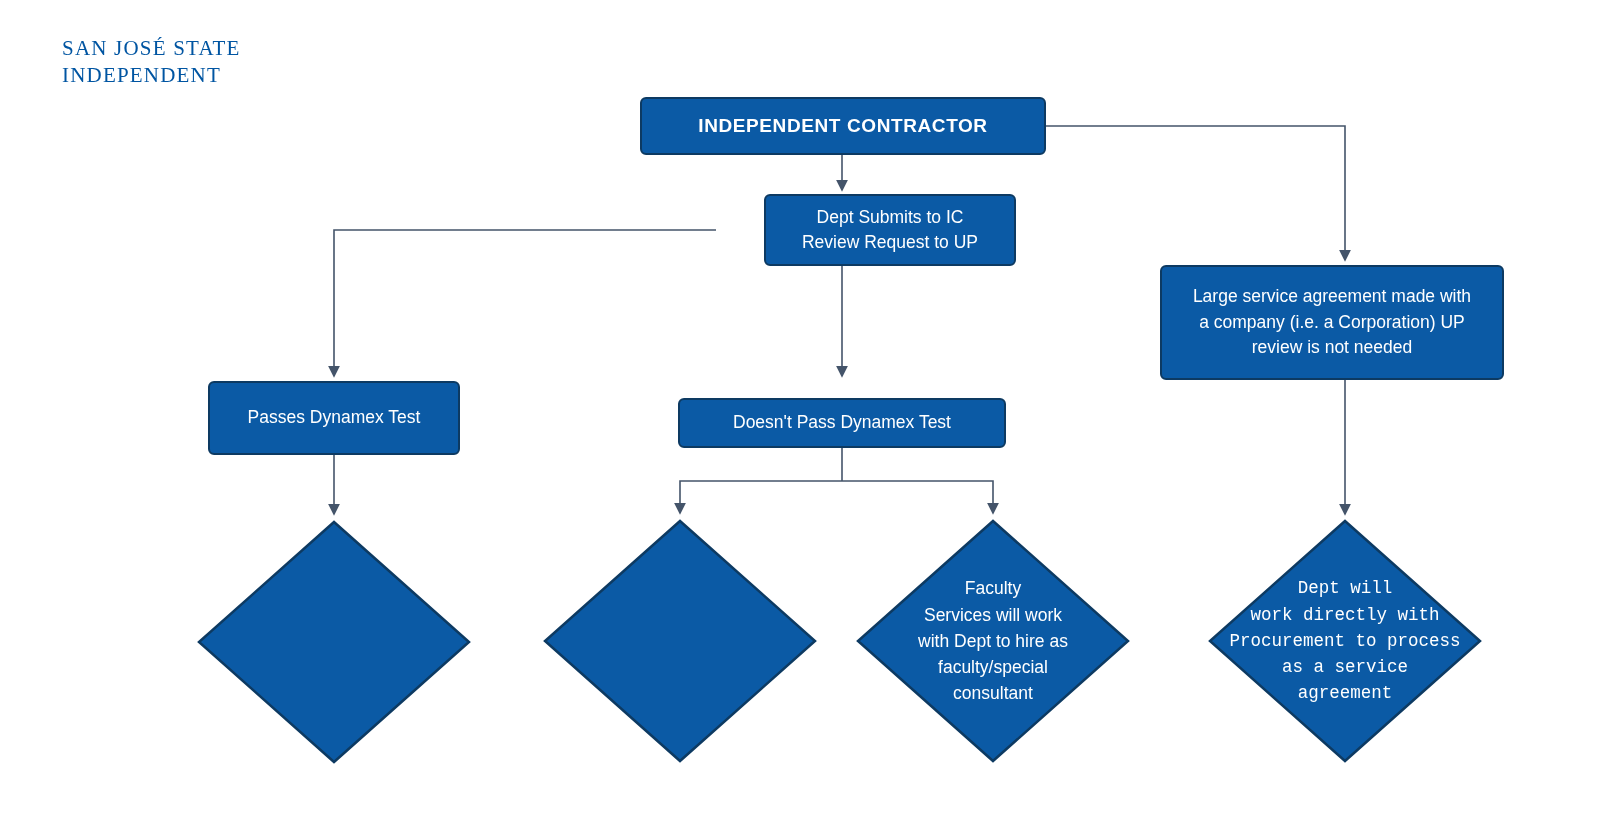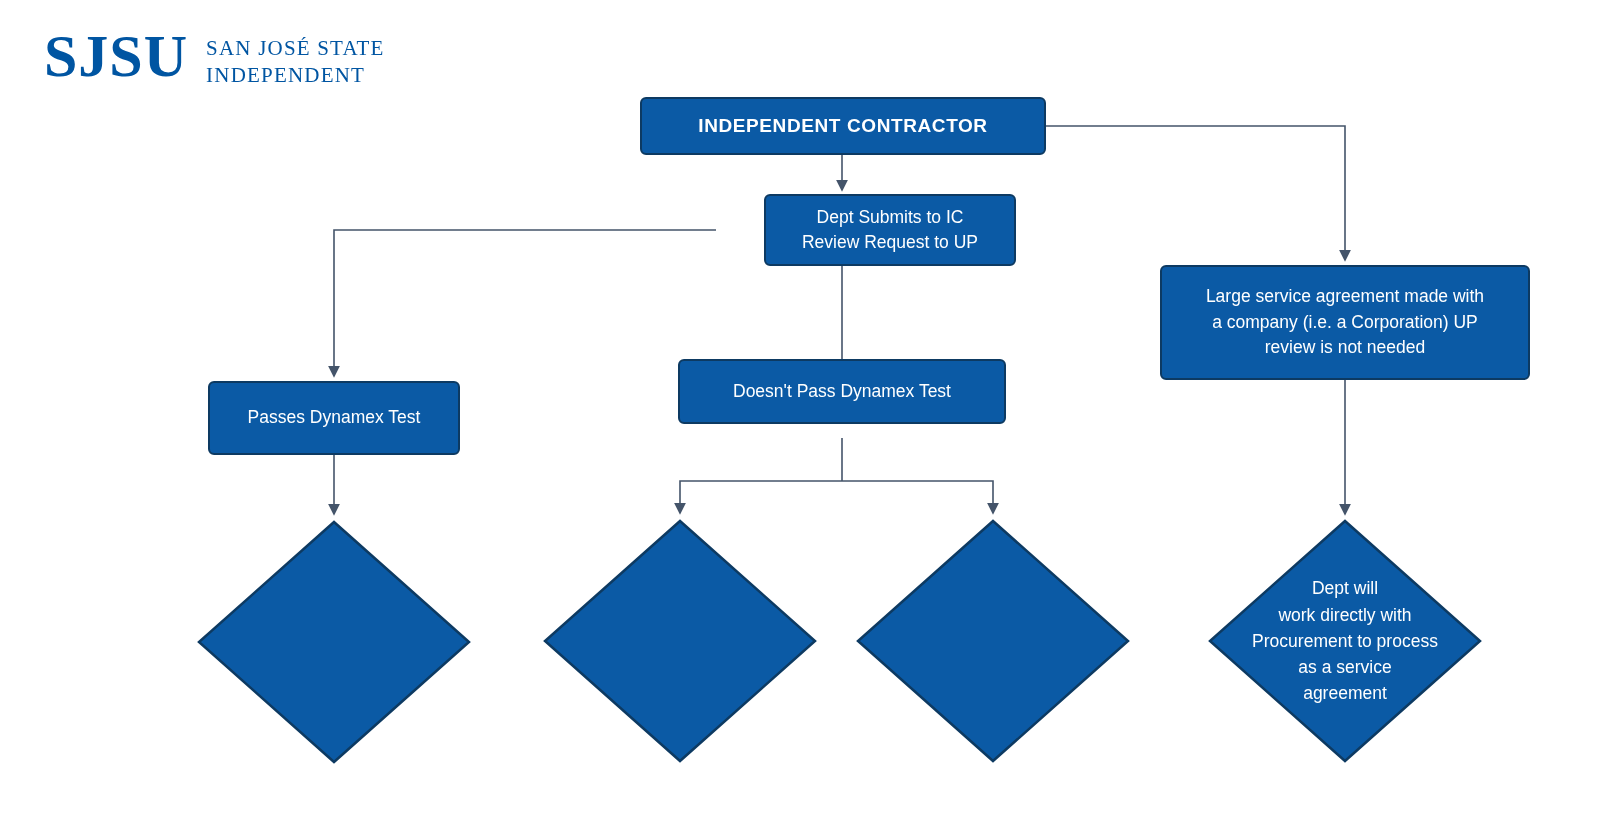--- a/index.html
+++ b/index.html
@@ -88,42 +88,46 @@
     <path class="edge" marker-end="url(#arrow)" d="M842,481 L993,481 L993,513"></path>
     <path class="edge" marker-end="url(#arrow)" d="M1345,380 L1345,514"></path>
 
     <polygon class="diamond" points="334,522 469,642 334,762 199,642"></polygon>
     <polygon class="diamond" points="680,521 815,641 680,761 545,641"></polygon>
     <polygon class="diamond" points="993,521 1128,641 993,761 858,641"></polygon>
     <polygon class="diamond" points="1345,521 1480,641 1345,761 1210,641"></polygon>
   </svg>
 
   <div class="logo">
-    <div class="logo-acronym">SJSU</div>
     <div class="logo-name">
       <div>SAN JOSÉ STATE</div>
       <div>INDEPENDENT</div>
     </div>
   </div>
 
   <div class="node root" style="left:640px;top:97px;width:406px;height:58px;">INDEPENDENT CONTRACTOR</div>
 
   <div class="node" style="left:716px;top:194px;width:252px;height:72px;margin-left:48px;">Dept Submits to IC
 Review Request to UP</div>
 
-  <div class="node" style="left:1160px;top:265px;width:370px;height:115px;">Large service agreement made with
+  <div class="node" style="left:1160px;top:265px;width:344px;height:115px;">Large service agreement made with
 a company (i.e. a Corporation) UP
 review is not needed</div>
 
   <div class="node" style="left:208px;top:381px;width:252px;height:74px;">Passes Dynamex Test</div>
 
-  <div class="node" style="left:678px;top:359px;width:328px;height:65px;">Doesn't Pass Dynamex Test</div>
+  <div class="node" style="left:678px;top:398px;width:328px;height:50px;">Doesn't Pass Dynamex Test</div>
 
 
 
+  <div class="dlabel" style="left:858px;top:521px;width:270px;height:240px;">Faculty
+Services will work
+with Dept to hire as
+faculty/special
+consultant</div>
 
-  <div class="dlabel" style="left:1210px;top:521px;width:270px;height:240px;">Dept will
+  <div class="dlabel" style="left:1210px;top:521px;width:270px;height:240px;font-family:Liberation Mono, monospace;">Dept will
 work directly with
 Procurement to process
 as a service
 agreement</div>
 
 </div>
 
 </body></html>

